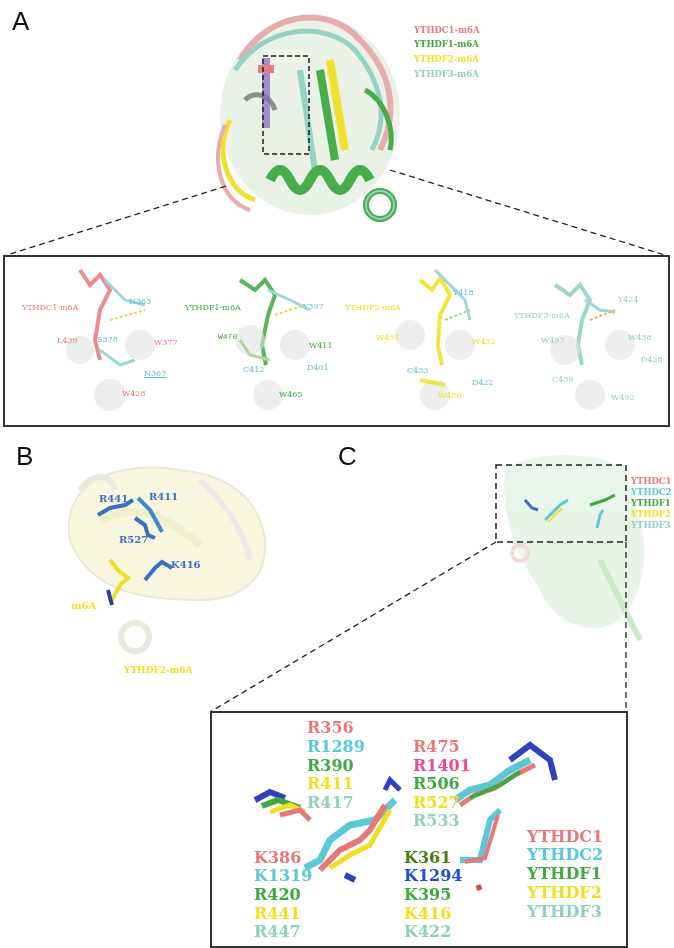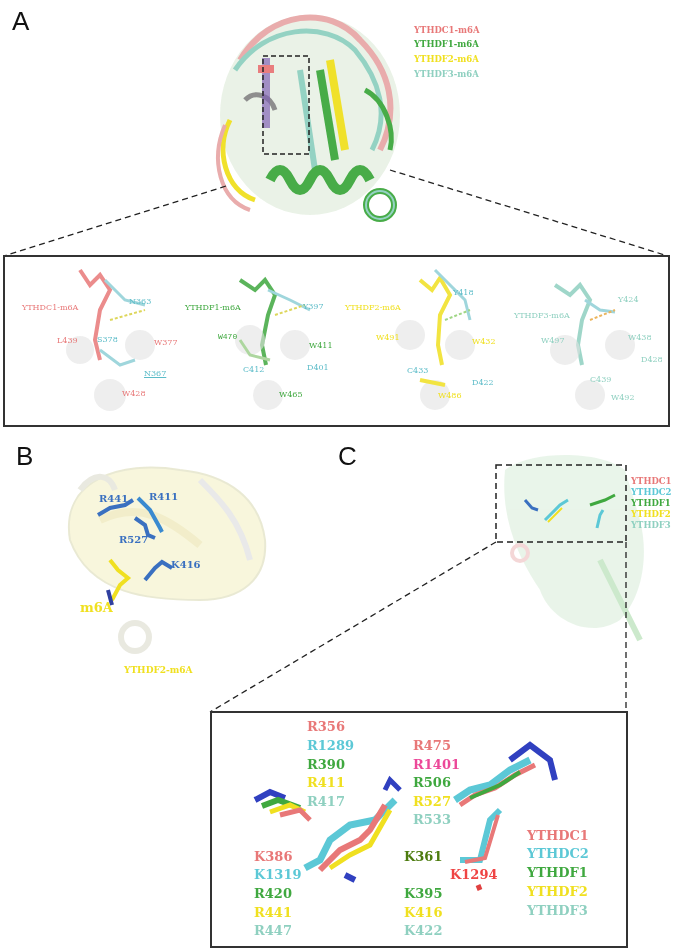--- a/index.html
+++ b/index.html
@@ -1,21 +1,21 @@
 <!DOCTYPE html>
 <html><head>
 <meta charset="utf-8">
 <style>
   html, body { margin:0; padding:0; background:#ffffff; }
   body { width:674px; height:948px; position:relative; overflow:hidden; font-family:"DejaVu Serif", serif; }
   .panel-letter { position:absolute; font-family:"Liberation Sans", sans-serif; font-size:26px; color:#111; line-height:1; }
   .lbl { position:absolute; font-family:"DejaVu Serif", serif; font-weight:bold; white-space:nowrap; line-height:1; }
   .small { font-size:8px; font-weight:normal; }
   .leg { font-size:8.5px; }
-  .resid { font-size:13px; }
+  .resid { font-size:16px; }
   .box { position:absolute; border:2px solid #333; box-sizing:border-box; }
   svg.overlay { position:absolute; left:0; top:0; }
 </style>
 </head>
 <body>
 
 <svg class="overlay" width="674" height="948">
 
   <g opacity="0.95">
     <ellipse cx="310" cy="115" rx="90" ry="100" fill="#e9f2e6"></ellipse>
@@ -168,31 +168,31 @@
   <div class="lbl small" style="left:407px; top:367px; color:#5cbcc8;text-align:center;">C433</div>
   <div class="lbl small" style="left:472px; top:362px; color:#5cbcc8;margin-top:17px;">D422</div>
   <div class="lbl small" style="left:438px; top:392px; color:#f0e020;">W486</div>
 </div>
 
 <div>
   <div class="lbl small" style="left:514px; top:312px; color:#8fd0c0;">YTHDF3-m6A</div>
   <div class="lbl small" style="left:618px; top:296px; color:#8fd0c0;">Y424</div>
   <div class="lbl small" style="left:541px; top:337px; color:#8fd0c0;">W497</div>
   <div class="lbl small" style="left:628px; top:334px; color:#8fd0c0;">W438</div>
-  <div class="lbl small" style="left:590px; top:376px; color:#8fd0c0;">C439</div>
+  <div class="lbl small" style="left:552px; top:376px; color:#8fd0c0;">C439</div>
   <div class="lbl small" style="left:641px; top:356px; color:#8fd0c0;">D428</div>
   <div class="lbl small" style="left:611px; top:394px; color:#8fd0c0;">W492</div>
 </div>
 
 <div class="panel-letter" style="left:16px; top:443px;">B</div>
 <div class="lbl" style="left:99px; top:494px; font-size:10px; color:#3a70c0;">R441</div>
 <div class="lbl" style="left:149px; top:492px; font-size:10px; color:#3a70c0;">R411</div>
 <div class="lbl" style="left:119px; top:535px; font-size:10px; color:#3a70c0;">R527</div>
 <div class="lbl" style="left:171px; top:560px; font-size:10px; color:#3a70c0;">K416</div>
-<div class="lbl" style="left:80px; top:601px; font-size:13px; color:#f0e020;">m6A</div>
+<div class="lbl" style="left:71px; top:601px; font-size:10px; color:#f0e020;">m6A</div>
 <div class="lbl" style="left:124px; top:666px; font-size:9px; color:#f0e020;">YTHDF2-m6A</div>
 
 <div class="panel-letter" style="left:338px; top:443px;">C</div>
 <div>
   <div class="lbl" style="left:631px; top:477px; font-size:8.5px; color:#e87878;">YTHDC1</div>
   <div class="lbl" style="left:631px; top:488px; font-size:8.5px; color:#5cc8d6;">YTHDC2</div>
   <div class="lbl" style="left:631px; top:499px; font-size:8.5px; color:#3fa83f;">YTHDF1</div>
   <div class="lbl" style="left:631px; top:510px; font-size:8.5px; color:#f0e020;">YTHDF2</div>
   <div class="lbl" style="left:631px; top:521px; font-size:8.5px; color:#8fd0c0;">YTHDF3</div>
 </div>
@@ -218,21 +218,21 @@
 <div>
   <div class="lbl resid" style="left:254px; top:850px; color:#e87878;">K386</div>
   <div class="lbl resid" style="left:254px; top:868px; color:#5cc8d6;">K1319</div>
   <div class="lbl resid" style="left:254px; top:887px; color:#3fa83f;">R420</div>
   <div class="lbl resid" style="left:254px; top:906px; color:#f0e020;">R441</div>
   <div class="lbl resid" style="left:254px; top:924px; color:#8fd0c0;">R447</div>
 </div>
 
 <div>
   <div class="lbl resid" style="left:404px; top:850px; color:#4d7c0f;">K361</div>
-  <div class="lbl resid" style="left:404px; top:868px; color:#ef4444;margin-left:46px;">K1294</div>
+  <div class="lbl resid" style="left:404px; top:868px; color:#1d4ed8;">K1294</div>
   <div class="lbl resid" style="left:404px; top:887px; color:#3fa83f;">K395</div>
   <div class="lbl resid" style="left:404px; top:906px; color:#f0e020;">K416</div>
   <div class="lbl resid" style="left:404px; top:924px; color:#8fd0c0;">K422</div>
 </div>
 
 <div>
   <div class="lbl resid" style="left:527px; top:829px; color:#e87878;">YTHDC1</div>
   <div class="lbl resid" style="left:527px; top:847px; color:#5cc8d6;">YTHDC2</div>
   <div class="lbl resid" style="left:527px; top:866px; color:#3fa83f;">YTHDF1</div>
   <div class="lbl resid" style="left:527px; top:885px; color:#f0e020;">YTHDF2</div>

